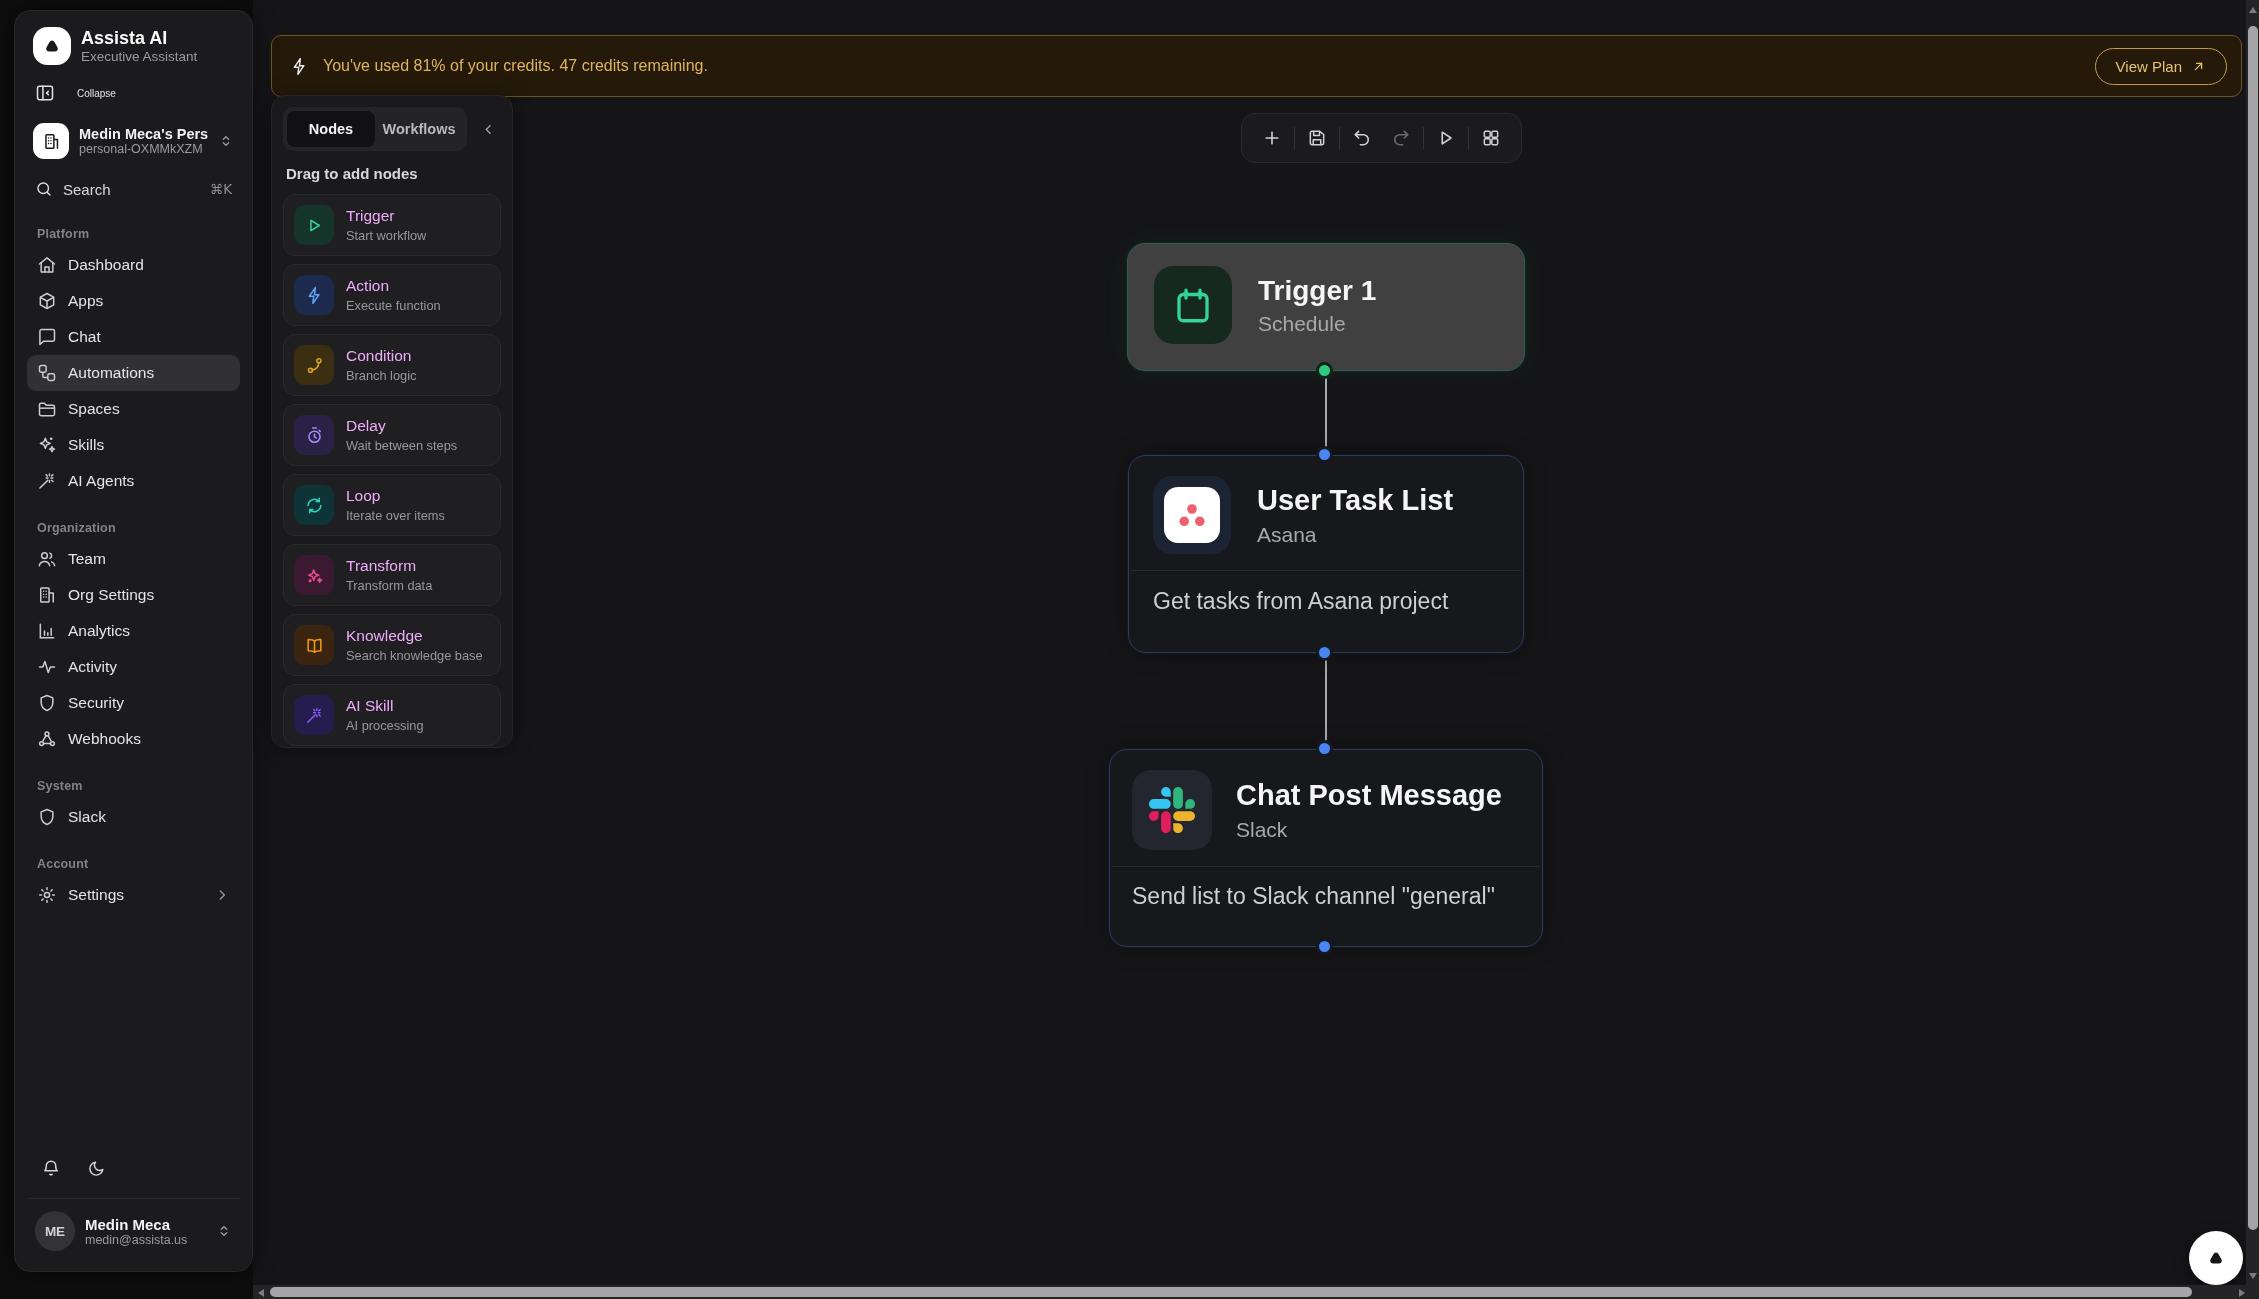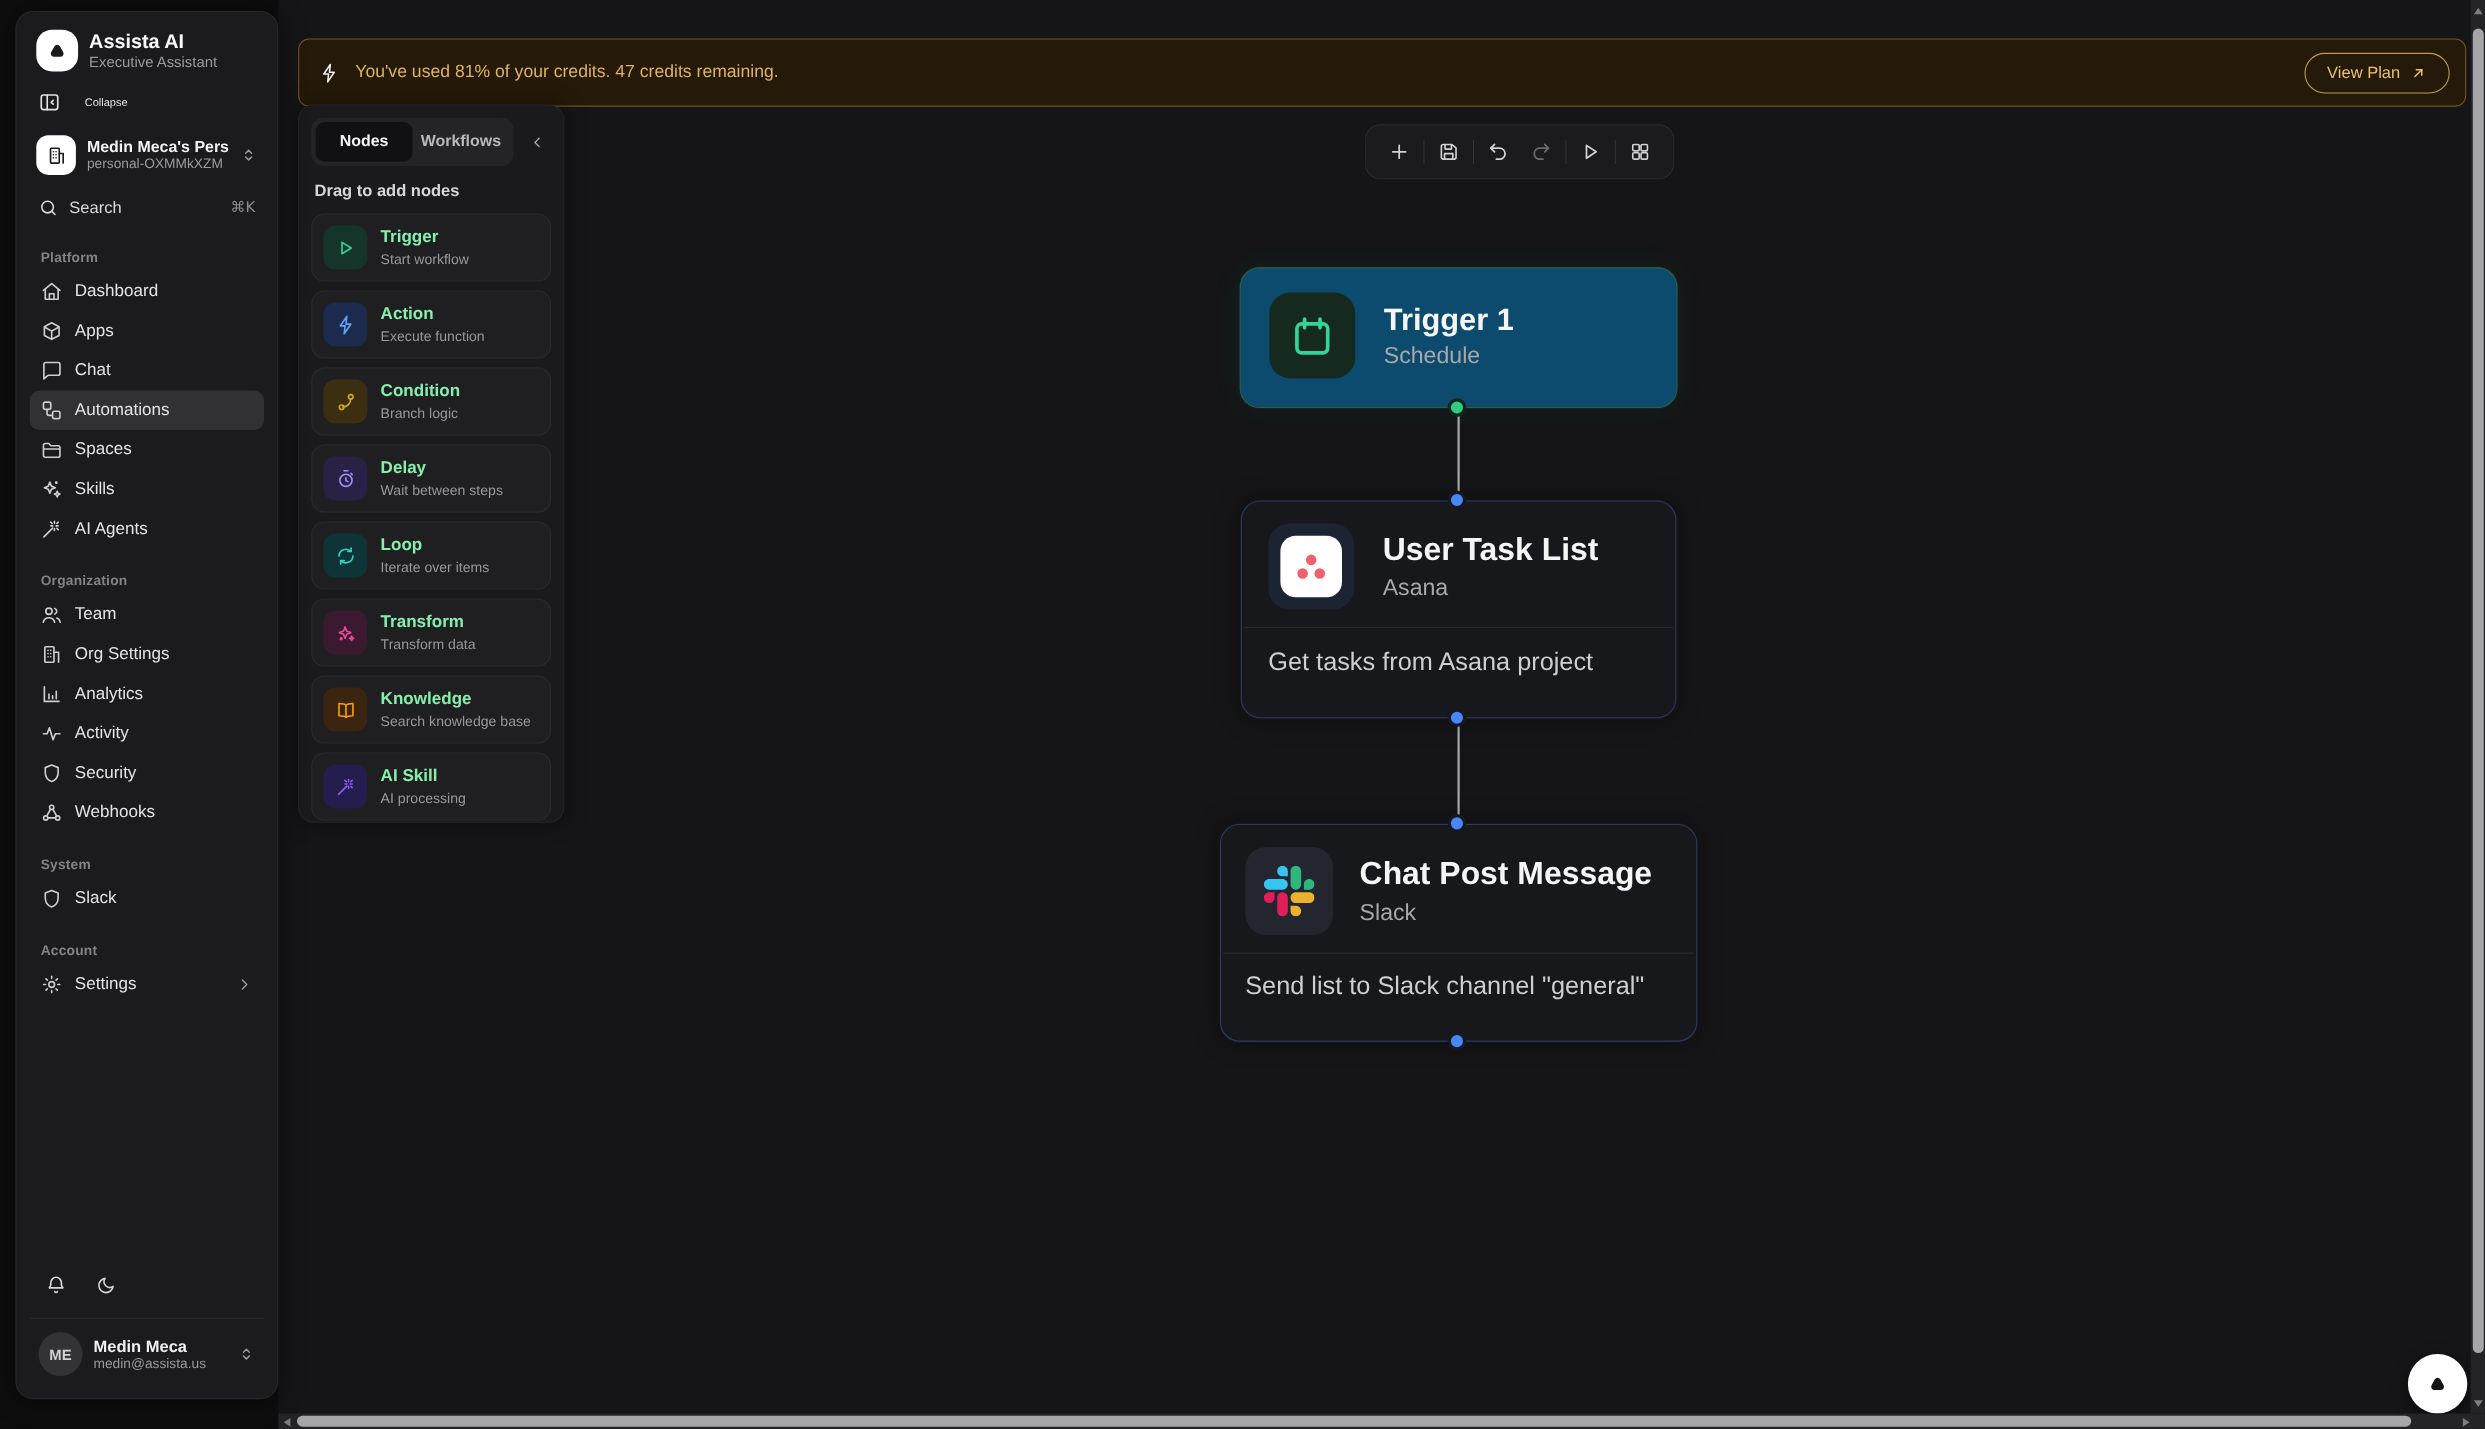--- a/index.html
+++ b/index.html
@@ -83,21 +83,21 @@
     font-size:14.5px; font-weight:600; color:#b9b9bc; border-radius:8px; cursor:pointer; }
   .tab.active { background:#111113; color:#f5f5f5; }
   .palette-collapse { width:26px; height:26px; display:flex; align-items:center; justify-content:center;
     color:#a2a2a5; cursor:pointer; }
   .palette-heading { font-size:15px; font-weight:600; color:#d8d8da; margin:14px 3px 12px 3px; }
   .palette-list { display:flex; flex-direction:column; gap:8px; }
   .pal-item { display:flex; align-items:center; gap:12px; background:#1f1f22;
     border:1px solid #2b2b2e; border-radius:12px; padding:10px 10px; height:62px; cursor:grab; }
   .pal-tile { width:40px; height:40px; border-radius:11px; display:flex; align-items:center;
     justify-content:center; flex:0 0 auto; }
-  .pal-title { font-size:15.5px; font-weight:700; color:#86efac; line-height:1.2; }
+  .pal-title { font-size:15.5px; font-weight:400; color:#f0abfc; line-height:1.2; }
   .pal-sub { font-size:12.8px; color:#98989c; margin-top:2px; }
   .tile-trigger { background:#15352a; color:#34d399; }
   .tile-action { background:#1b2a4d; color:#60a5fa; }
   .tile-condition { background:#3c2e10; color:#d9a521; }
   .tile-delay { background:#2a2146; color:#a78bfa; }
   .tile-loop { background:#0f3438; color:#2dd4bf; }
   .tile-transform { background:#3b1a31; color:#ec4899; }
   .tile-knowledge { background:#3b2510; color:#f59e0b; }
   .tile-aiskill { background:#241d4d; color:#8b5cf6; }
 
@@ -108,21 +108,21 @@
     display:flex; align-items:center; justify-content:space-evenly; padding:0 8px; z-index:3;
   }
   .tb-btn { width:34px; height:34px; display:flex; align-items:center; justify-content:center;
     color:#d2d2d4; border-radius:8px; cursor:pointer; }
   .tb-btn.disabled { color:#6b6b6e; cursor:default; }
   .tb-sep { width:1px; height:22px; background:#333336; }
 
   
   .wf-node { position:absolute; background:#17181b; border-radius:18px; z-index:2; }
   .node-trigger { left:1127px; top:243px; width:398px; height:128px;
-    border:1.5px solid #2d6049; background:#0c4a6e;
+    border:1.5px solid #2d6049; background:#404040;
     box-shadow:0 0 0 1px rgba(16,185,129,.06), 0 0 26px rgba(16,185,129,.07); }
   .node-blue { border:1.5px solid #2b3b5e; background:#17181c;
     box-shadow:0 0 0 1px rgba(59,130,246,.05), 0 0 22px rgba(0,0,0,.35); }
   .node-asana { left:1128px; top:455px; width:396px; height:198px; }
   .node-slack { left:1109px; top:749px; width:434px; height:198px; }
   .node-head { display:flex; align-items:center; gap:26px; padding:24px 26px 20px 26px; }
   .node-tile { border-radius:19px; display:flex; align-items:center; justify-content:center; flex:0 0 auto; }
   .tile-cal { width:78px; height:78px; background:#16291f; color:#34d399; }
   .tile-asana { width:78px; height:78px; background:#1c2434; }
   .asana-card { width:56px; height:56px; background:#ffffff; border-radius:14px;

